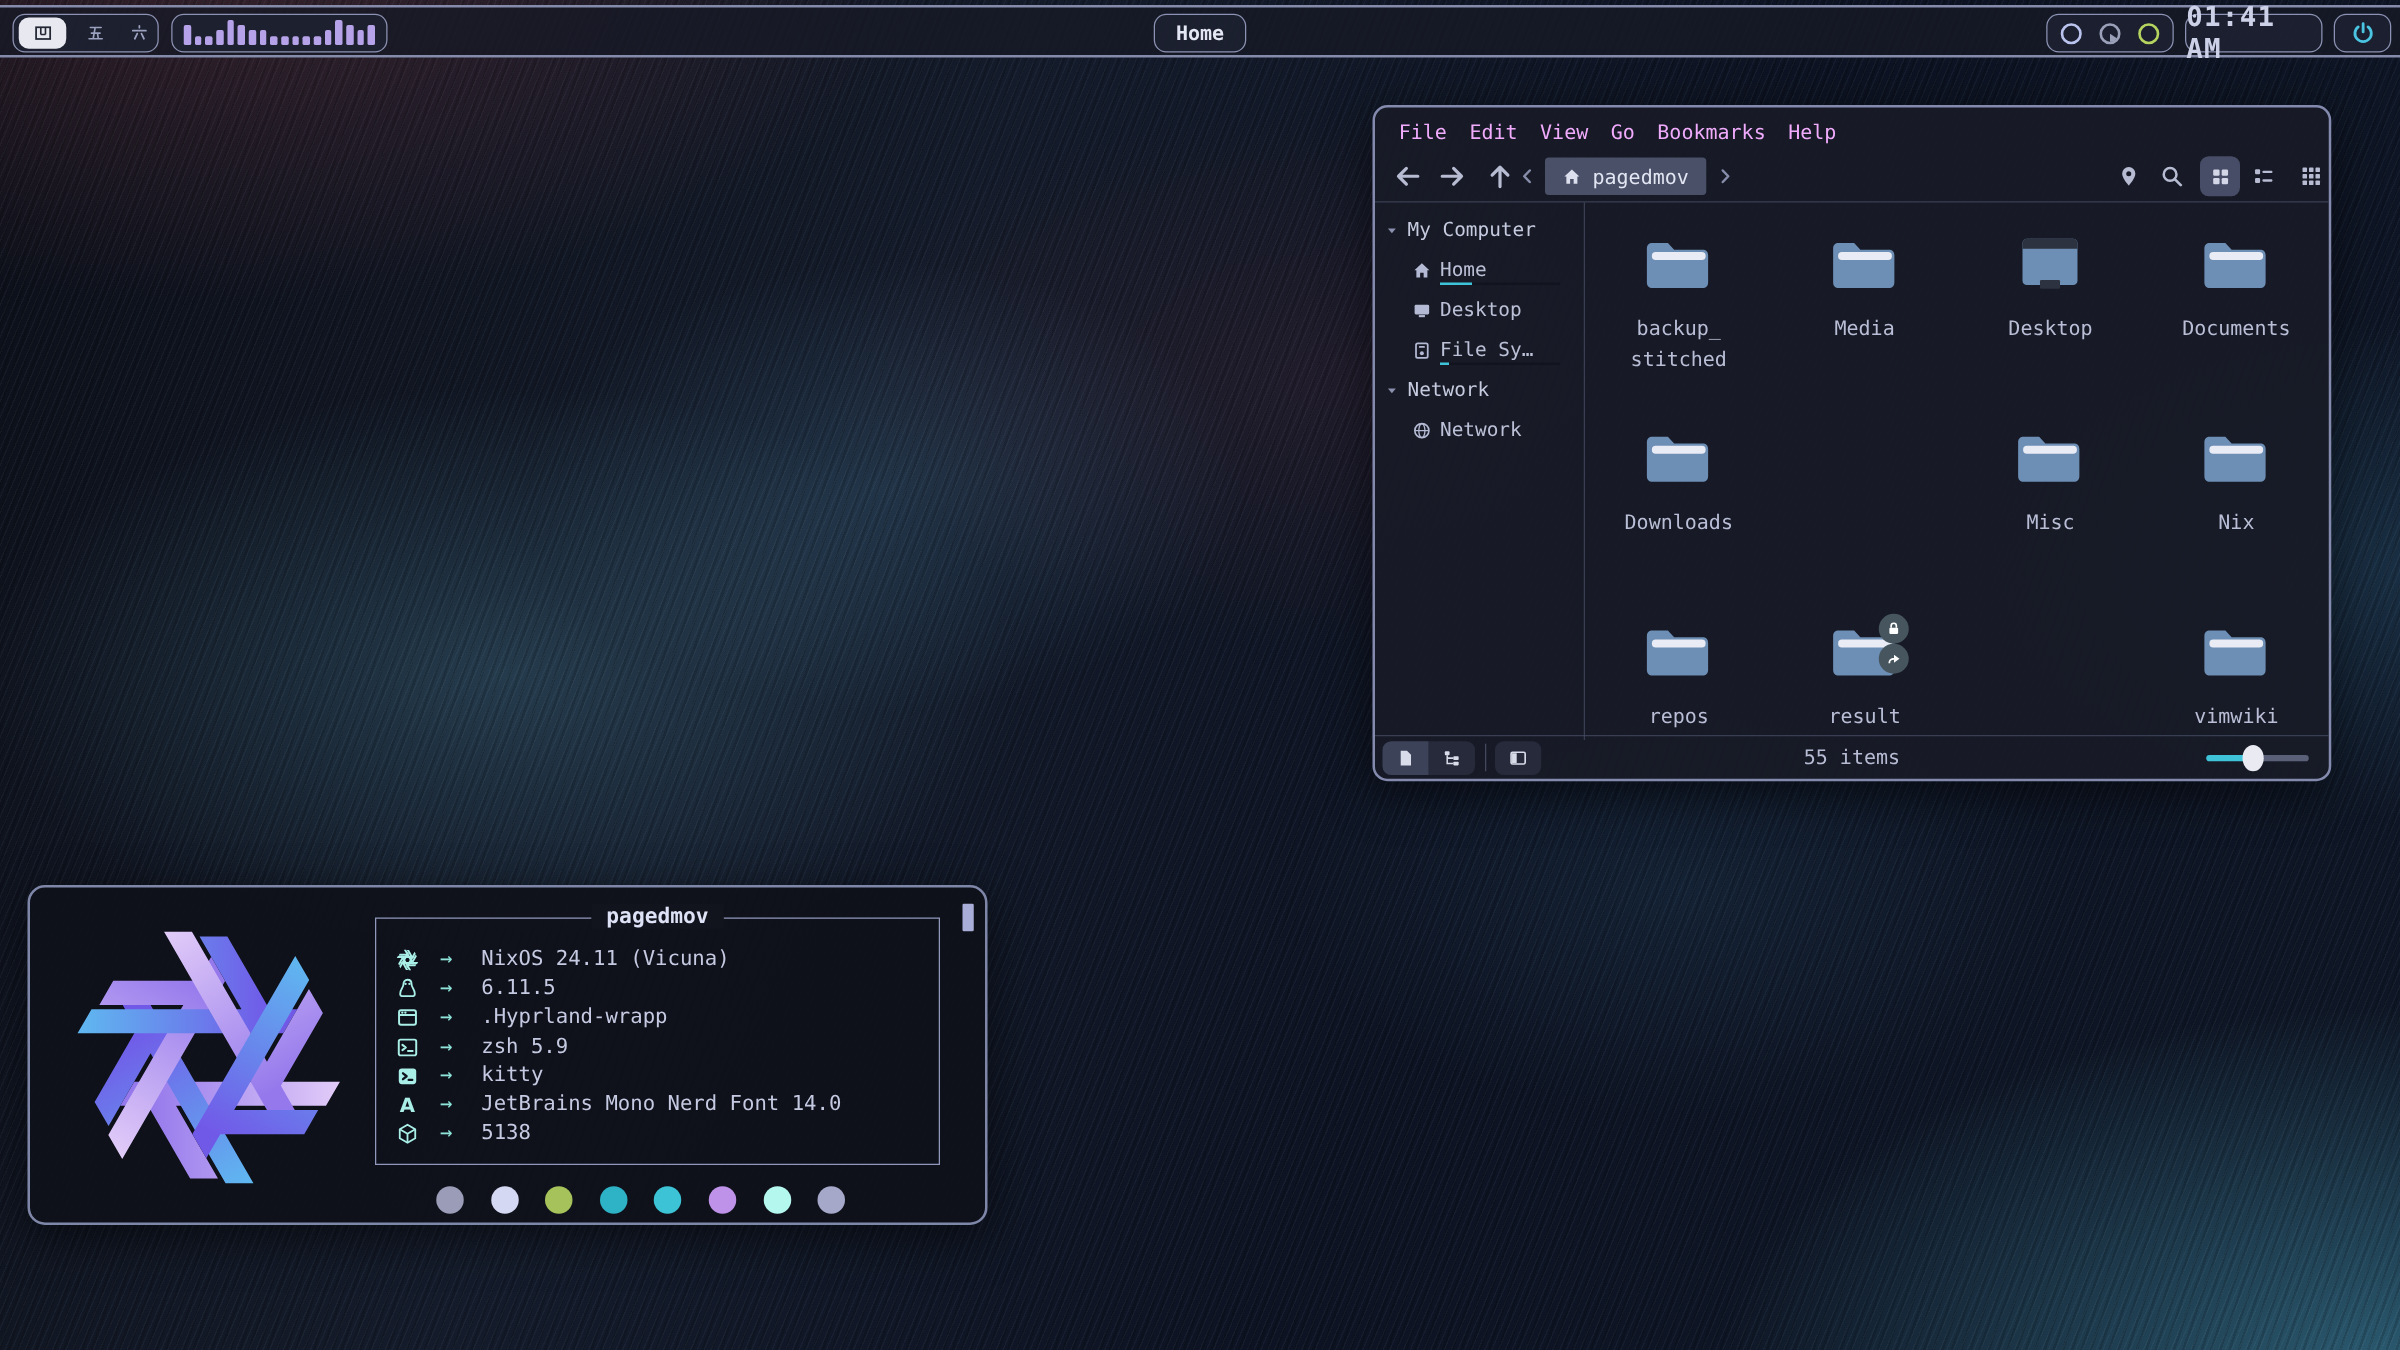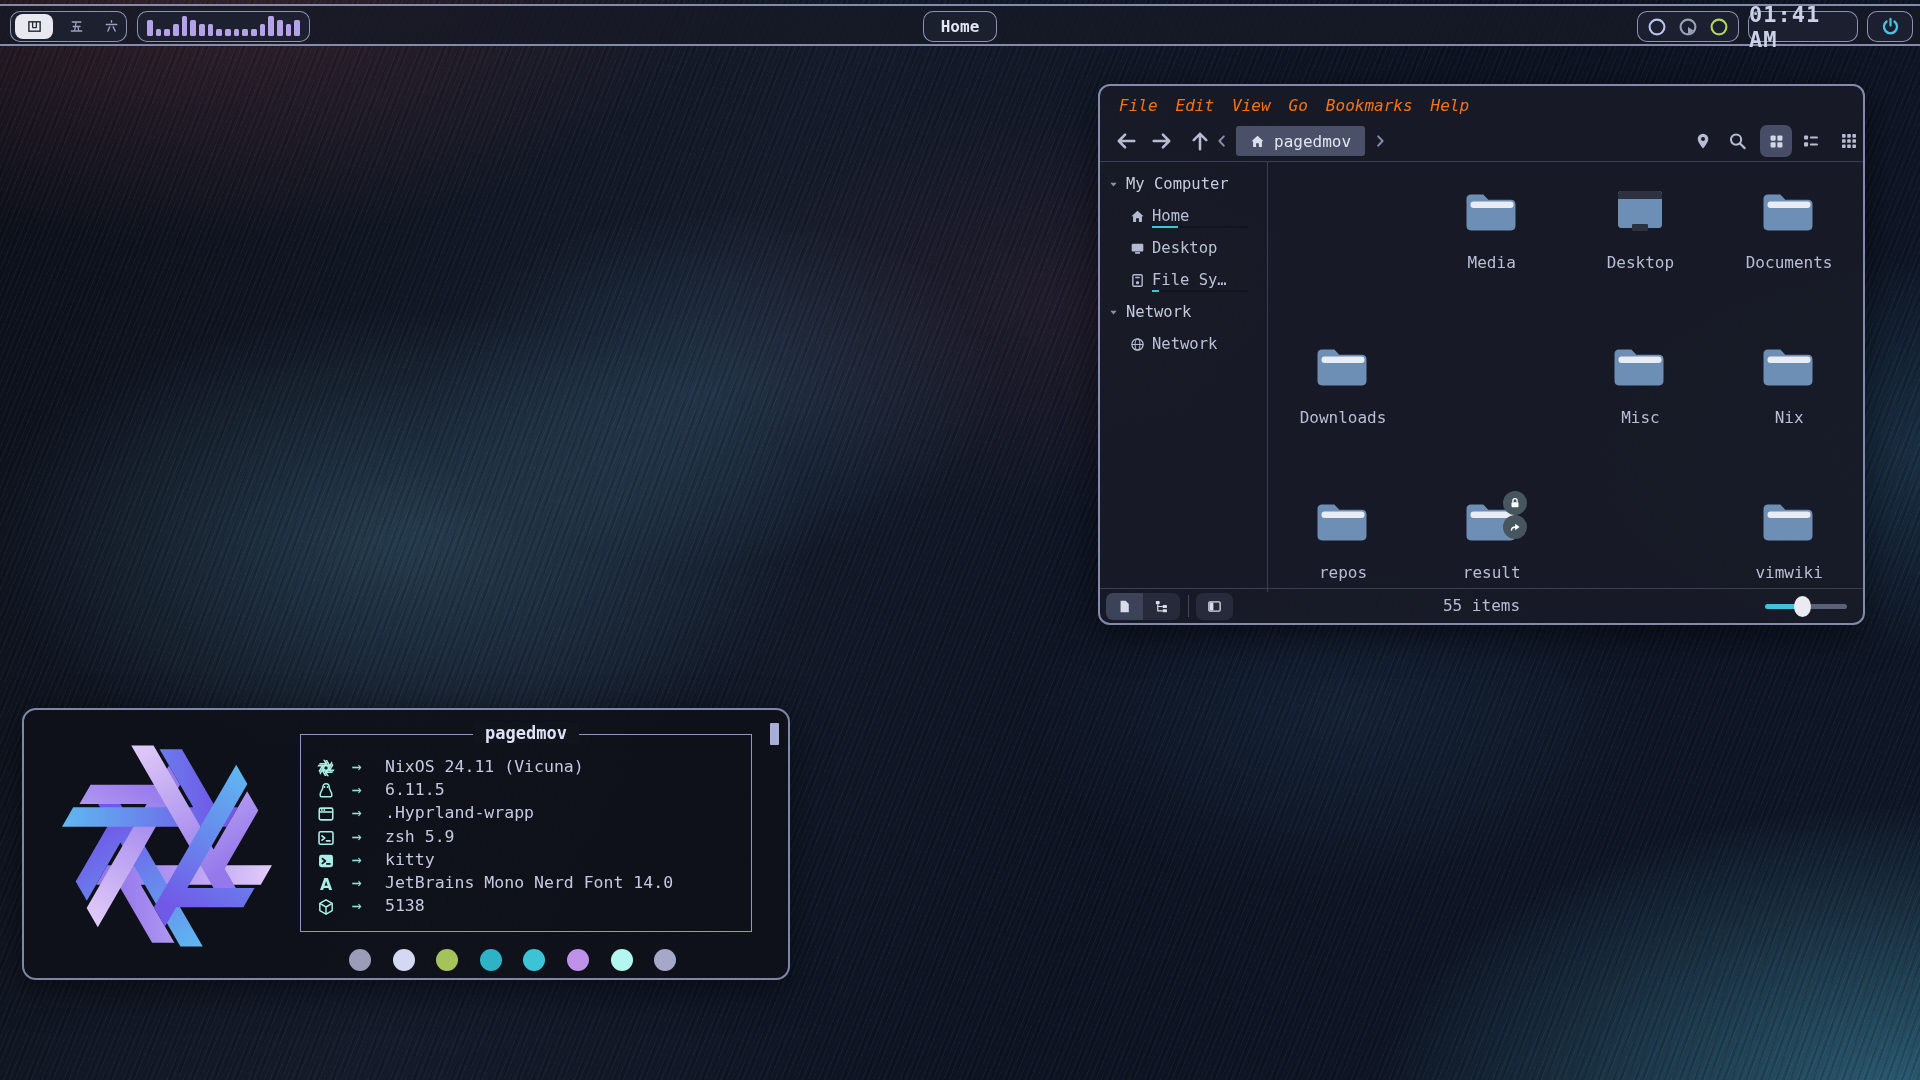--- a/index.html
+++ b/index.html
@@ -49,21 +49,21 @@
   #tray .icn { width:20px; height:20px; }
   #clock { left:1748px; width:110px; justify-content:center; color:#ccd1e8; font-weight:bold; font-size:22px; letter-spacing:1px; }
   #power { left:1867px; width:46px; justify-content:center; color:#4ac4e0; cursor:pointer; }
   #power .icn { width:19px; height:19px; }
 
   
   #fm { position:absolute; left:1098px; top:84px; width:767px; height:541px; z-index:4;
     background:rgba(24,27,38,.96); border:2px solid #838aad; border-radius:12px;
     box-shadow:0 10px 36px rgba(0,0,0,.5); color:#c3c8de; font-size:16px; }
   #fm-menubar { position:absolute; left:10px; top:7px; height:26px; display:flex; }
-  .menu-item { padding:1px 9px; line-height:24px; color:#f97316; cursor:default;font-style:italic; }
+  .menu-item { padding:1px 9px; line-height:24px; color:#f0abfc; cursor:default; }
   #fm-toolbar { position:absolute; left:0; top:34px; width:100%; height:42px;
     border-bottom:1px solid rgba(72,78,102,.7); }
   .tool-btn { position:absolute; top:9px; width:24px; height:24px; color:#b7bcd3; }
   #fm-pathtab { position:absolute; left:136px; top:6px; height:30px; padding:0 14px;
     background:#4a5067; border-radius:3px; display:flex; align-items:center; gap:9px;
     color:#e2e5f2; }
   #fm-pathtab .icn { width:15px; height:15px; color:#dcdfee; }
   #btn-view-grid { position:absolute; left:660px; top:5px; width:32px; height:32px;
     background:#474d66; border-radius:7px; }
   #btn-view-grid .icn { position:absolute; left:7.5px; top:7.5px; width:17px; height:17px; color:#d2d6e6; }
@@ -344,20 +344,30 @@
           <svg viewBox="0 0 16 16" xmlns="http://www.w3.org/2000/svg">
             <circle cx="8" cy="8" r="6" fill="none" stroke="currentColor" stroke-width="1.4"></circle>
             <ellipse cx="8" cy="8" rx="2.6" ry="6" fill="none" stroke="currentColor" stroke-width="1.1"></ellipse>
             <path d="M2 8h12" stroke="currentColor" stroke-width="1.1"></path>
           </svg>
         </span>
       <span class="sb-item-label">Network</span>
       </div>
     </div>
   <div id="fm-files">
+      <div class="fcell" style="left: 5px; top: 26px;">
+        <div class="fwrap"><span class="icn" style="width:56px;height:46px">
+      <svg viewBox="0 0 56 46" xmlns="http://www.w3.org/2000/svg">
+  <path d="M2.5 11c0-3 1.6-4.6 4.6-4.6h12.2l5 5.4h22.6c3 0 4.6 1.6 4.6 4.6v21.4c0 3-1.6 4.6-4.6 4.6H7.1c-3 0-4.6-1.6-4.6-4.6z" fill="#6d8eb5"></path>
+  <rect x="6.5" y="13.5" width="43" height="6.5" rx="3" fill="#e9ecf4"></rect>
+            </svg>
+          </span></div>
+    <div class="flabel">backup_
+stitched</div>
+      </div>
       <div class="fcell" style="left: 153.7px; top: 26px;">
         <div class="fwrap"><span class="icn" style="width:56px;height:46px">
       <svg viewBox="0 0 56 46" xmlns="http://www.w3.org/2000/svg">
   <path d="M2.5 11c0-3 1.6-4.6 4.6-4.6h12.2l5 5.4h22.6c3 0 4.6 1.6 4.6 4.6v21.4c0 3-1.6 4.6-4.6 4.6H7.1c-3 0-4.6-1.6-4.6-4.6z" fill="#6d8eb5"></path>
   <rect x="6.5" y="13.5" width="43" height="6.5" rx="3" fill="#e9ecf4"></rect>
             </svg>
           </span></div>
     <div class="flabel">Media</div>
       </div>
       <div class="fcell" style="left: 302.4px; top: 26px;">

